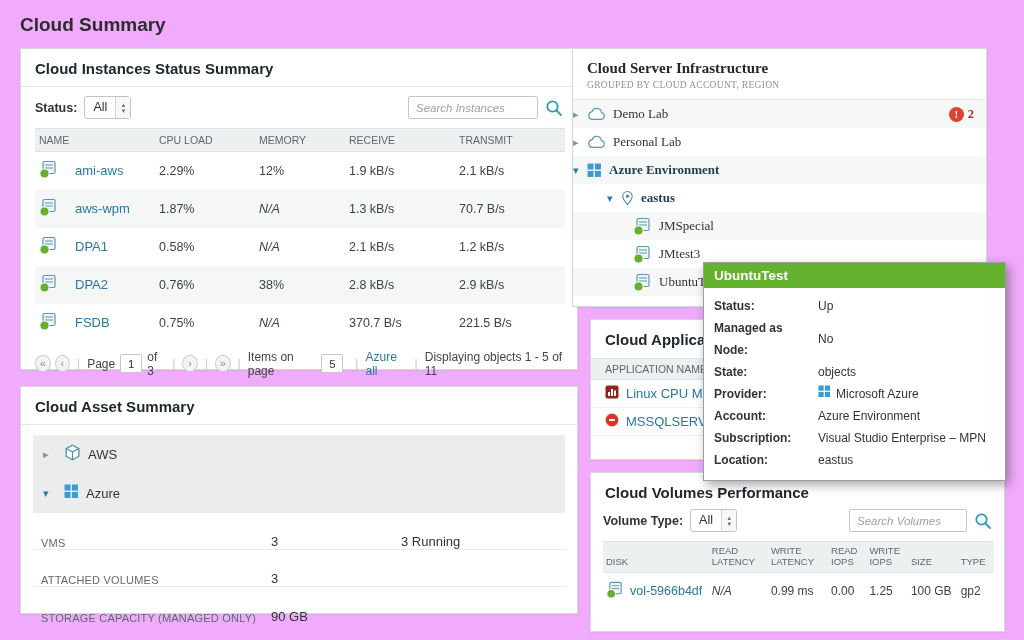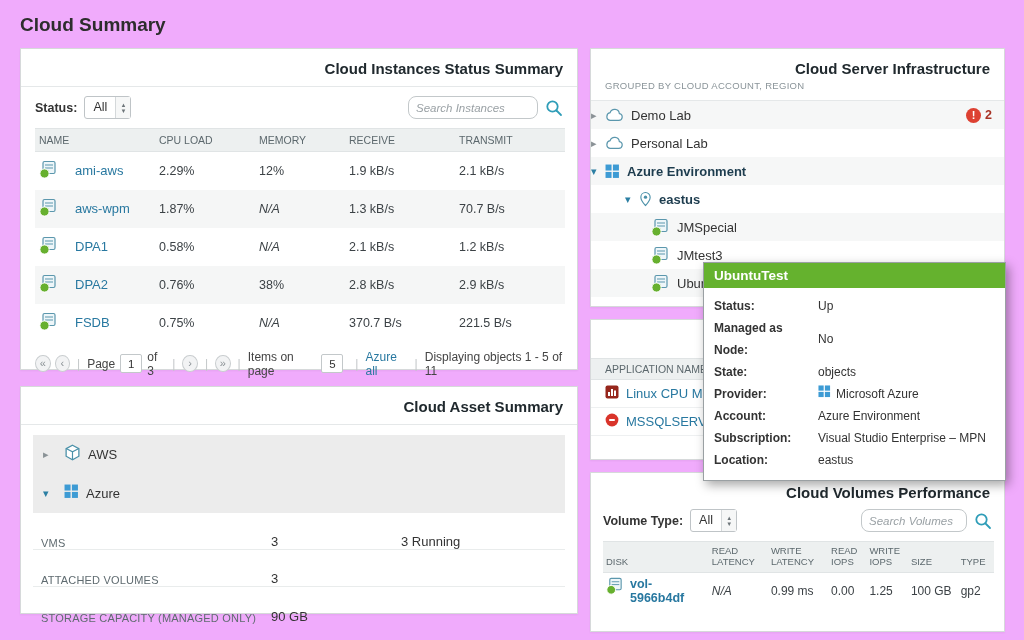--- a/index.html
+++ b/index.html
@@ -3,40 +3,40 @@
 <meta charset="utf-8">
 <style>
   * { margin:0; padding:0; box-sizing:border-box; }
   body { font-family:"Liberation Sans", sans-serif; background:#ebecec; }
   #page { position:relative; width:1024px; height:640px; background:#f0abfc; overflow:hidden; }
 
   .page-title { position:absolute; left:20px; top:14px; font-size:19px; font-weight:bold; color:#2d2d2d; }
 
   .card { position:absolute; background:#fff; border:1px solid #d6d9da; box-shadow:0 1px 2px rgba(0,0,0,.05); }
   .card-header { padding:11px 14px 9px; border-bottom:1px solid #e5e8e9; }
-  .card-title { font-size:15px; font-weight:bold; color:#20292e;text-align:right; }
+  .card-title { font-size:15px; font-weight:bold; color:#20292e; }
   .card-subtitle { font-size:9.5px; color:#8a9499; letter-spacing:.3px; margin-top:3px; }
 
   #card-instances { left:20px; top:48px; width:558px; height:322px; }
   #card-assets    { left:20px; top:386px; width:558px; height:228px; }
-  #card-infra     { left:590px; top:48px;  width:415px; height:259px; }
+  #card-infra     { left:572px; top:48px;  width:415px; height:259px;font-family:Liberation Serif, serif; }
   #card-apps      { left:590px; top:319px; width:415px; height:141px; }
   #card-volumes   { left:590px; top:472px; width:415px; height:160px; }
 
   
   .controls { display:flex; align-items:center; padding:9px 14px; }
   .ctl-label { font-size:12.5px; font-weight:bold; color:#333; margin-right:7px; }
   .select { display:inline-flex; align-items:stretch; border:1px solid #bfc4c7; border-radius:3px; background:#fff; height:23px; }
   .select-value { font-size:12.5px; color:#333; padding:0 8px 0 8px; line-height:21px; min-width:30px; }
   .stepper { display:flex; flex-direction:column; justify-content:center; border-left:1px solid #d4d8da; width:15px; align-items:center; background:#f6f7f7; }
   .stepper i { font-style:normal; font-size:6px; line-height:6px; color:#6d757a; }
   .stepper i.up::before { content:"▲"; }
   .stepper i.dn::before { content:"▼"; }
   .search-wrap { margin-left:auto; display:flex; align-items:center; }
-  .search-input { width:130px; height:23px; border:1px solid #c3c8ca; border-radius:8px; padding:0 7px; font-size:11.5px; font-style:italic; color:#555; font-family:"Liberation Sans",sans-serif; }
+  .search-input { width:130px; height:23px; border:1px solid #c3c8ca; border-radius:2px; padding:0 7px; font-size:11.5px; font-style:italic; color:#555; font-family:"Liberation Sans",sans-serif; }
   .search-input::placeholder { color:#9aa1a5; font-style:italic; }
   .mag { margin-left:7px; cursor:pointer; display:inline-flex; }
 
   
   table { border-collapse:collapse; }
   .inst-table { width:530px; margin:0 14px; table-layout:fixed; }
   .inst-table th { background:#edf0f0; border-top:1px solid #e0e4e5; border-bottom:1px solid #e0e4e5;
     font-size:10.5px; font-weight:normal; color:#5c686d; text-align:left; padding:5px 4px; }
   .inst-table td { font-size:12.5px; color:#3c4246; padding:0 4px; height:38px; vertical-align:middle; }
   .inst-table tbody tr:nth-child(even) { background:#f5f6f6; }
@@ -86,21 +86,21 @@
   .apps-header { background:#edf0f0; border-top:1px solid #e0e4e5; border-bottom:1px solid #e0e4e5;
     font-size:10.5px; color:#5c686d; padding:4px 14px; margin-top:6px; }
   .app-row { display:flex; align-items:center; gap:7px; height:28px; padding:0 14px; border-bottom:1px solid #eef0f1; }
 
   
   .vol-table { width:391px; margin:2px 12px 0; table-layout:fixed; }
   .vol-table th { background:#edf0f0; border-top:1px solid #e0e4e5; border-bottom:1px solid #e0e4e5;
     font-size:9.5px; font-weight:normal; color:#5c686d; text-align:left; padding:3px 3px 4px; vertical-align:bottom; line-height:1.2; }
   .vol-table td { font-size:12px; color:#3c4246; padding:0 3px; height:37px; vertical-align:middle; }
   .v-disk{width:102px}.v-rl{width:57px}.v-wl{width:58px}.v-ri{width:37px}.v-wi{width:40px}.v-sz{width:48px}.v-ty{width:35px}
-  .disk-cell { display:flex; align-items:flex-start; gap:6px;font-weight:bold; }
+  .disk-cell { display:flex; align-items:center; gap:6px; }
 
   
   #tooltip { position:absolute; left:703px; top:262px; width:303px; z-index:50; background:#fff;
     border:1px solid #9aa0a3; box-shadow:3px 4px 10px rgba(0,0,0,.35); }
   .tt-head { background:#65b22e; color:#fff; font-weight:bold; font-size:13.5px; padding:5px 10px; }
   .tt-body { padding:7px 10px 9px; }
   .tt-row { display:flex; align-items:center; line-height:22px; font-size:12px; color:#333; }
   .tt-label { width:104px; font-weight:bold; flex:none; }
   .tt-val { display:flex; align-items:center; gap:5px; }
 </style>
@@ -423,21 +423,21 @@
     <div class="controls" style="padding:6px 12px 7px;">
       <span class="ctl-label">Volume Type:</span>
       <span class="select">
         <span class="select-value">All</span>
         <span class="stepper">
             <i class="up"></i>
             <i class="dn"></i>
           </span>
       </span>
       <span class="search-wrap">
-        <input class="search-input" style="width: 106px;" placeholder="Search Volumes">
+        <input class="search-input" style="width: 118px;" placeholder="Search Volumes">
         <span class="mag">
           <svg width="18" height="18" viewBox="0 0 18 18">
               <circle cx="7.5" cy="7.5" r="5.2" fill="none" stroke="#2f9db8" stroke-width="1.8"></circle>
               <line x1="11.5" y1="11.5" x2="16" y2="16" stroke="#2f9db8" stroke-width="1.8" stroke-linecap="round"></line>
             </svg>
         </span>
       </span>
     </div>
     <table class="vol-table">
       <colgroup>

